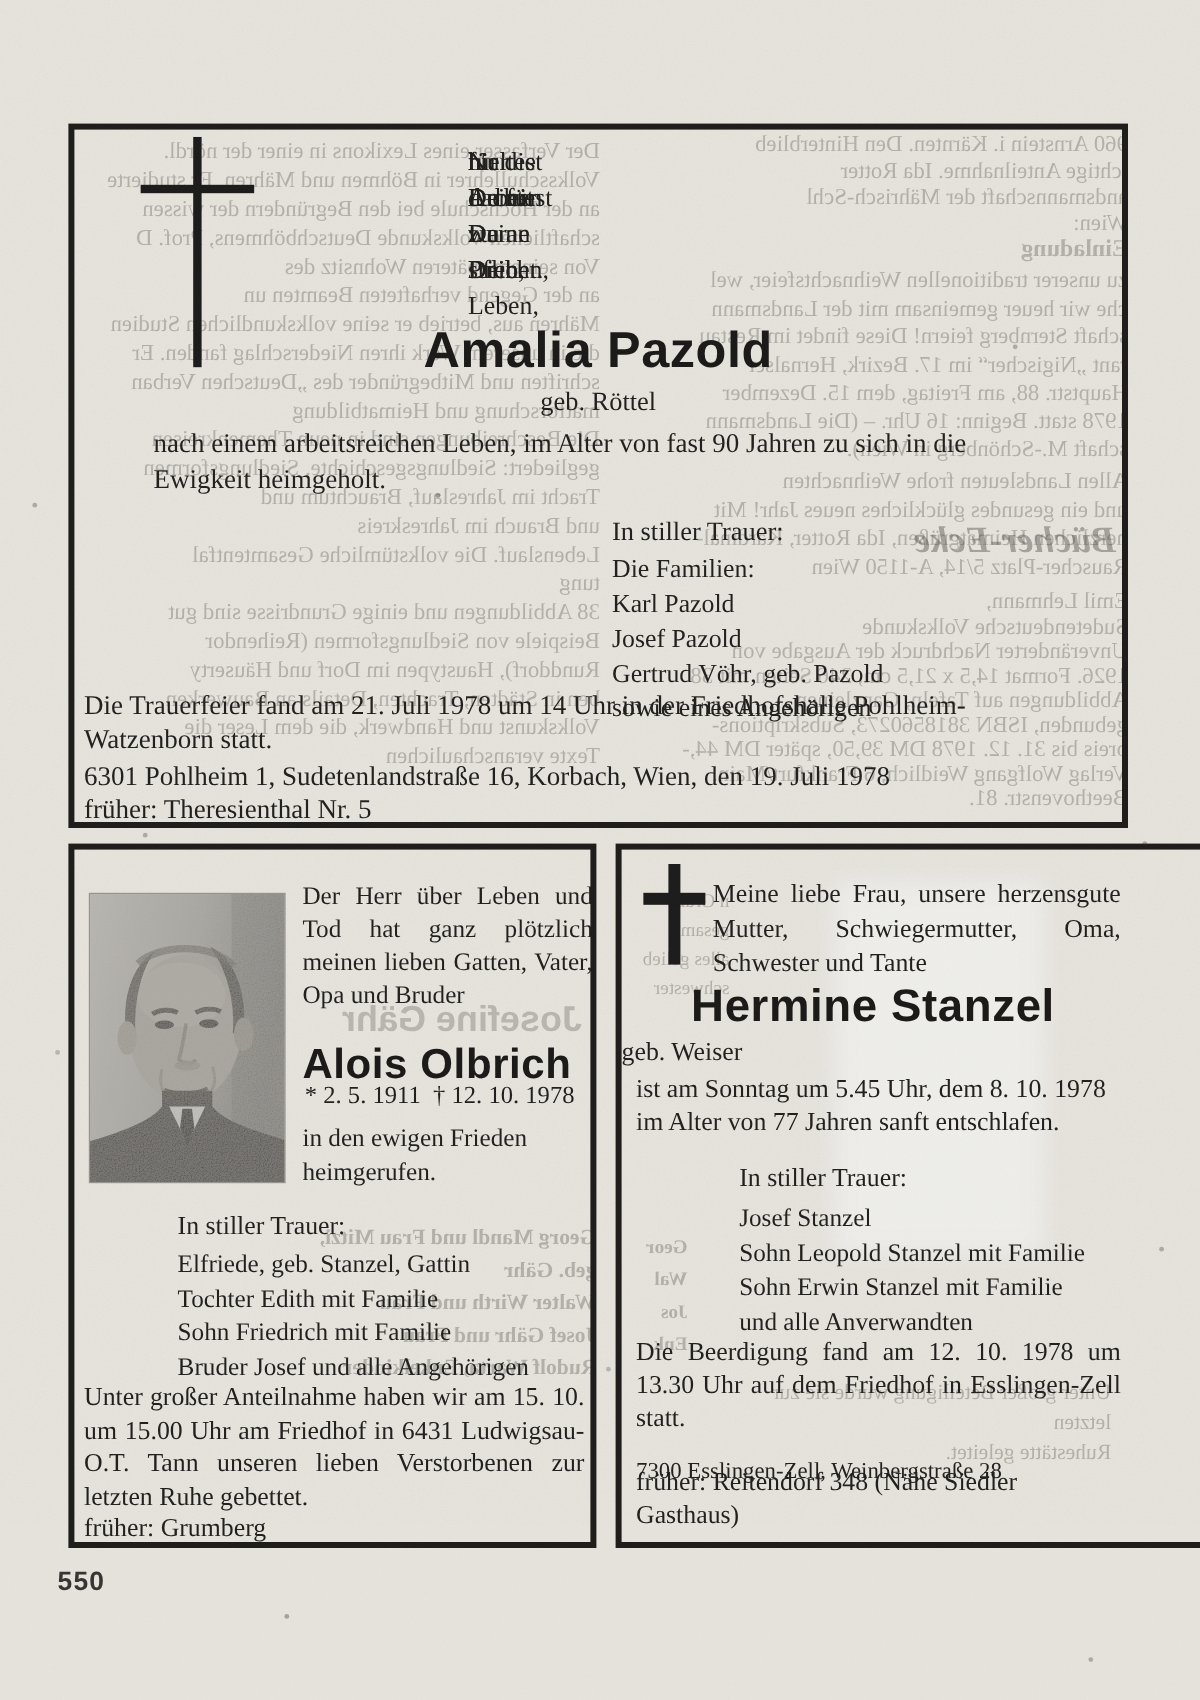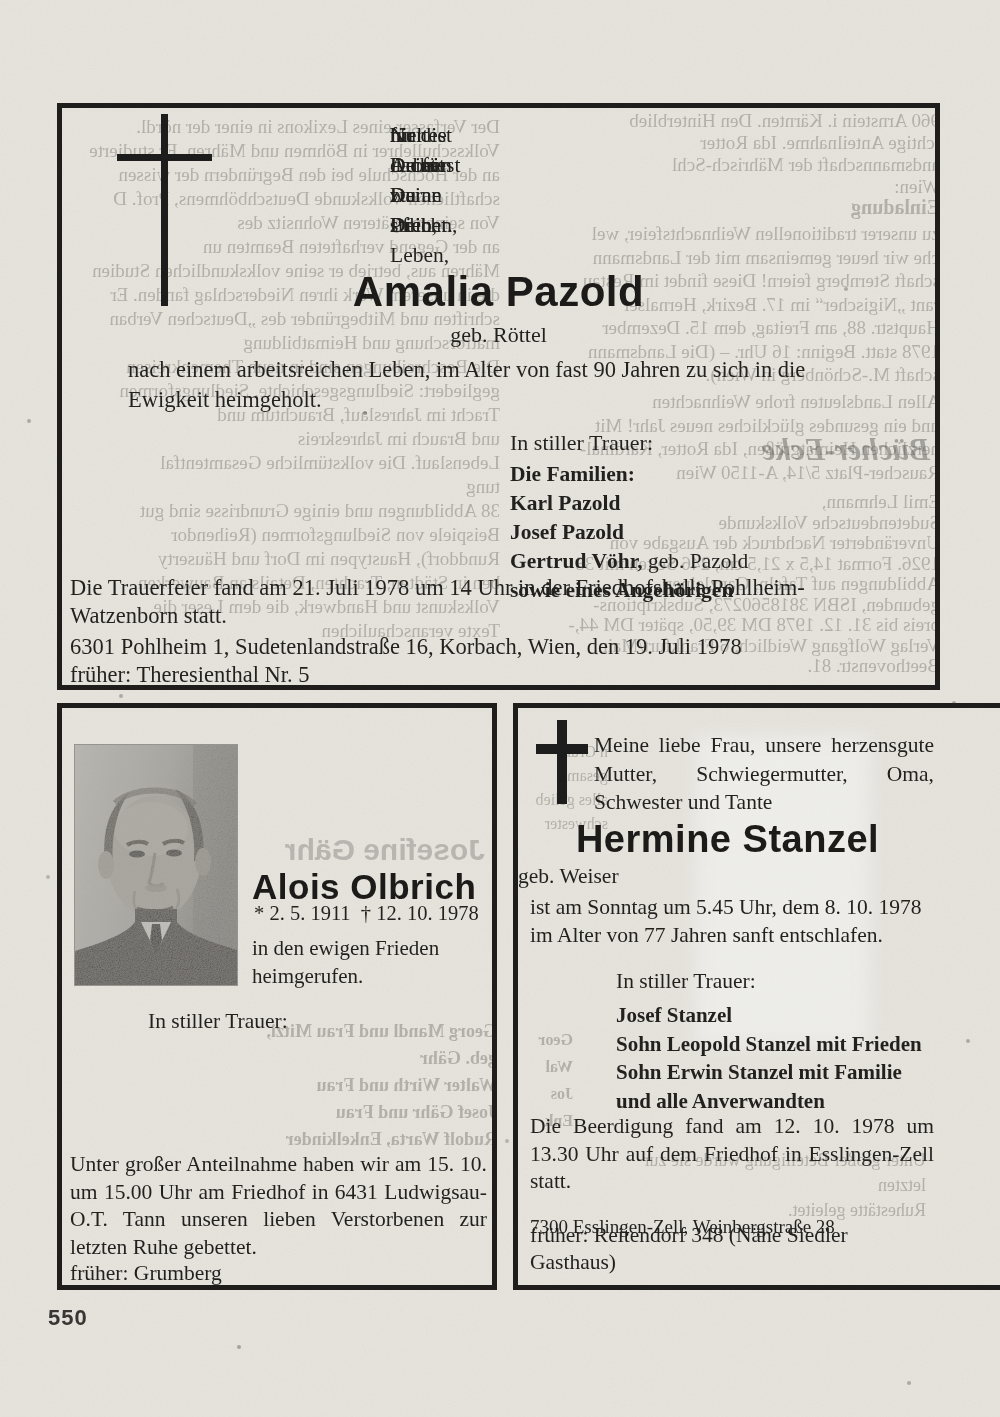--- a/index.html
+++ b/index.html
@@ -26,21 +26,21 @@
   .box{position:absolute;border:5px solid #181715;box-sizing:border-box;background:transparent;z-index:2;}
   #box-pazold{left:57px;top:103px;width:883px;height:587px;}
   #box-olbrich{left:57px;top:703px;width:440px;height:587px;}
   #box-stanzel{left:513px;top:703px;width:503px;height:587px;}
   .box *{position:absolute;}
   .name-heading{
     font-family:"Liberation Sans","DejaVu Sans",sans-serif;font-weight:700;
     color:#151412;letter-spacing:0.5px;white-space:nowrap;
   }
   .justify{text-align:justify;}
-  .bold{font-weight:700;}
+  .bold{font-weight:400;}
   
   #pz-cross{left:55px;top:6px;}
   #pz-poem{left:328px;top:12px;font-size:21.5px;line-height:30px;}
   #pz-intro{left:66px;top:138px;font-size:23px;}
   #pz-name{left:0;top:160px;width:873px;text-align:center;font-size:42px;}
   #pz-maiden{left:0;top:214px;width:873px;text-align:center;font-size:22px;}
   #pz-body{left:66px;top:247px;width:748px;font-size:22.5px;line-height:30px;}
   #pz-mourn-label{left:448px;top:322px;font-size:22px;}
   #pz-mourners{left:448px;top:352px;font-size:21.5px;line-height:29px;}
   #pz-funeral{left:8px;top:466px;width:812px;font-size:22.5px;line-height:28px;}
@@ -213,41 +213,48 @@
       <ellipse cx="81" cy="143" rx="11" ry="4" fill="#8c867d" opacity="0.8"></ellipse>
       <path d="M60 146 C58 154 58 160 62 166" stroke="#8a847b" stroke-width="2.5" fill="none"></path>
       <path d="M102 144 C105 152 105 158 101 164" stroke="#8a847b" stroke-width="2.5" fill="none"></path>
       <path d="M62 163 C72 167 88 167 98 162" stroke="#48443e" stroke-width="3" fill="none"></path>
       <path d="M66 172 C76 176 86 176 94 171" stroke="#938d84" stroke-width="2" fill="none" opacity="0.8"></path>
       <path d="M0 240 L0 206 C30 197 52 188 60 177 L60 164 L102 164 L102 177 C112 190 140 198 162 205 L162 240 Z" fill="#35322e"></path>
       <path d="M66 177 L81 208 L96 177 Z" fill="#d5d2cb"></path>
       <path d="M77 179 L85 179 L87 195 L81 210 L75 195 Z" fill="#24221f"></path>
       <rect width="162" height="240" filter="url(#pgrain)" opacity="0.55"></rect>
     </svg>
+    <div id="ol-intro" class="justify">Der Herr über Leben und Tod hat ganz plötzlich meinen lieben Gatten, Vater, Opa und Bruder</div>
     <div id="ol-name" class="name-heading">Alois Olbrich</div>
     <div id="ol-dates">* 2. 5. 1911 † 12. 10. 1978</div>
     <div id="ol-body">in den ewigen Frieden heimgerufen.</div>
     <div id="ol-mourn-label">In stiller Trauer:</div>
+    <div id="ol-mourners">
+      <div style="position:static;"><span style="position:static;" class="bold">Elfriede,</span><span style="position:static;"> geb. Stanzel, Gattin</span></div>
+      <div style="position:static;" class="bold">Tochter Edith mit Familie</div>
+      <div style="position:static;" class="bold">Sohn Friedrich mit Familie</div>
+      <div style="position:static;" class="bold">Bruder Josef und alle Angehörigen</div>
+    </div>
     <div id="ol-funeral" class="justify">Unter großer Anteilnahme haben wir am 15. 10. um 15.00 Uhr am Friedhof in 6431 Ludwigsau-O.T. Tann unseren lieben Verstorbenen zur letzten Ruhe gebettet.</div>
     <div id="ol-former">früher: Grumberg</div>
   </div>
 
   <div class="box" id="box-stanzel">
     <svg id="st-cross" width="52" height="84" viewBox="0 0 52 84">
       <rect x="21" y="0" width="10" height="84" fill="#161616"></rect>
       <rect x="0" y="24" width="52" height="10" fill="#161616"></rect>
     </svg>
     <div id="st-intro" class="justify">Meine liebe Frau, unsere herzensgute Mutter, Schwiegermutter, Oma, Schwester und Tante</div>
     <div id="st-name" class="name-heading">Hermine Stanzel</div>
     <div id="st-maiden">geb. Weiser</div>
     <div id="st-body">ist am Sonntag um 5.45 Uhr, dem 8. 10. 1978 im Alter von 77 Jahren sanft entschlafen.</div>
     <div id="st-mourn-label">In stiller Trauer:</div>
     <div id="st-mourners">
       <div style="position:static;" class="bold">Josef Stanzel</div>
-      <div style="position:static;" class="bold">Sohn Leopold Stanzel mit Frieden</div>
+      <div style="position:static;" class="bold">Sohn Leopold Stanzel mit Familie</div>
       <div style="position:static;" class="bold">Sohn Erwin Stanzel mit Familie</div>
       <div style="position:static;" class="bold">und alle Anverwandten</div>
     </div>
     <div id="st-funeral" class="justify">Die Beerdigung fand am 12. 10. 1978 um 13.30 Uhr auf dem Friedhof in Esslingen-Zell statt.</div>
     <div id="st-address">7300 Esslingen-Zell, Weinbergstraße 28</div>
     <div id="st-former">früher: Reitendorf 348 (Nähe Siedler Gasthaus)</div>
   </div>
 
   <div class="page-number">550</div>
   <div class="specks"></div>

